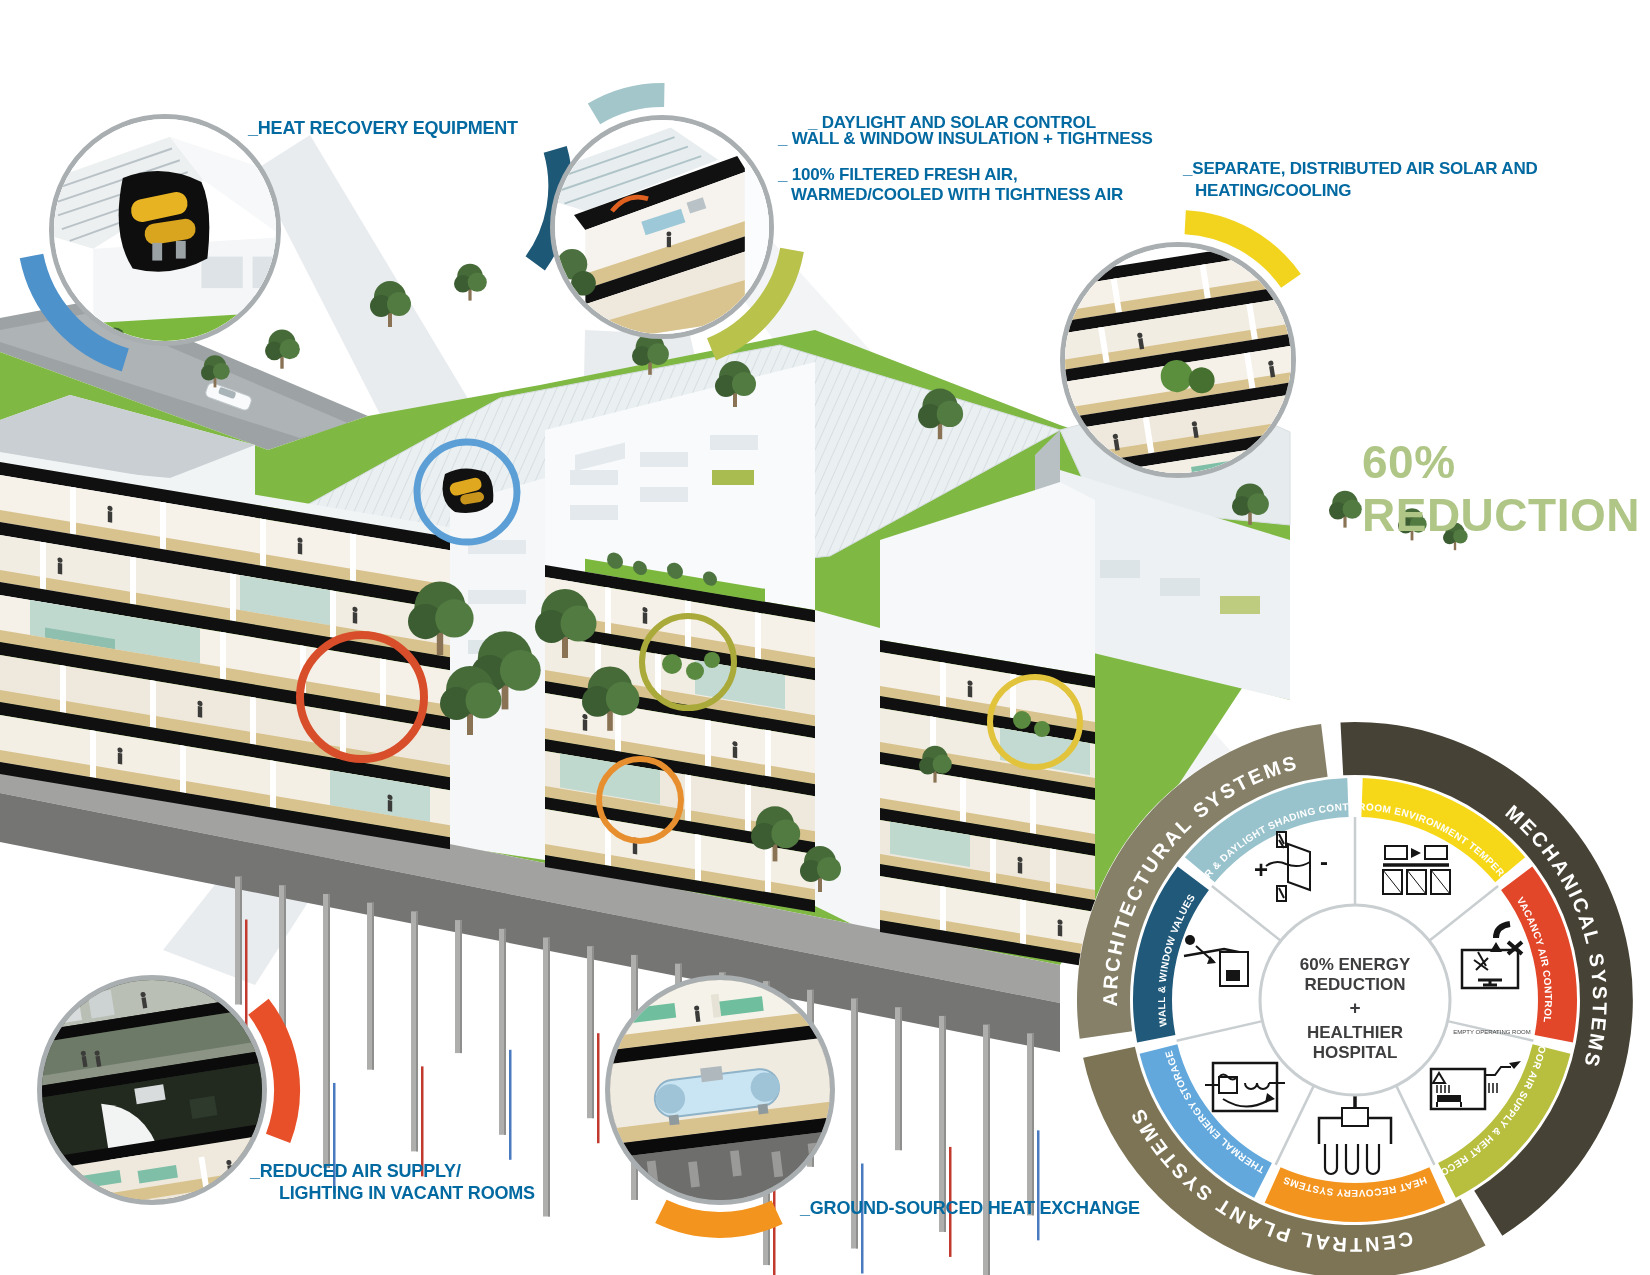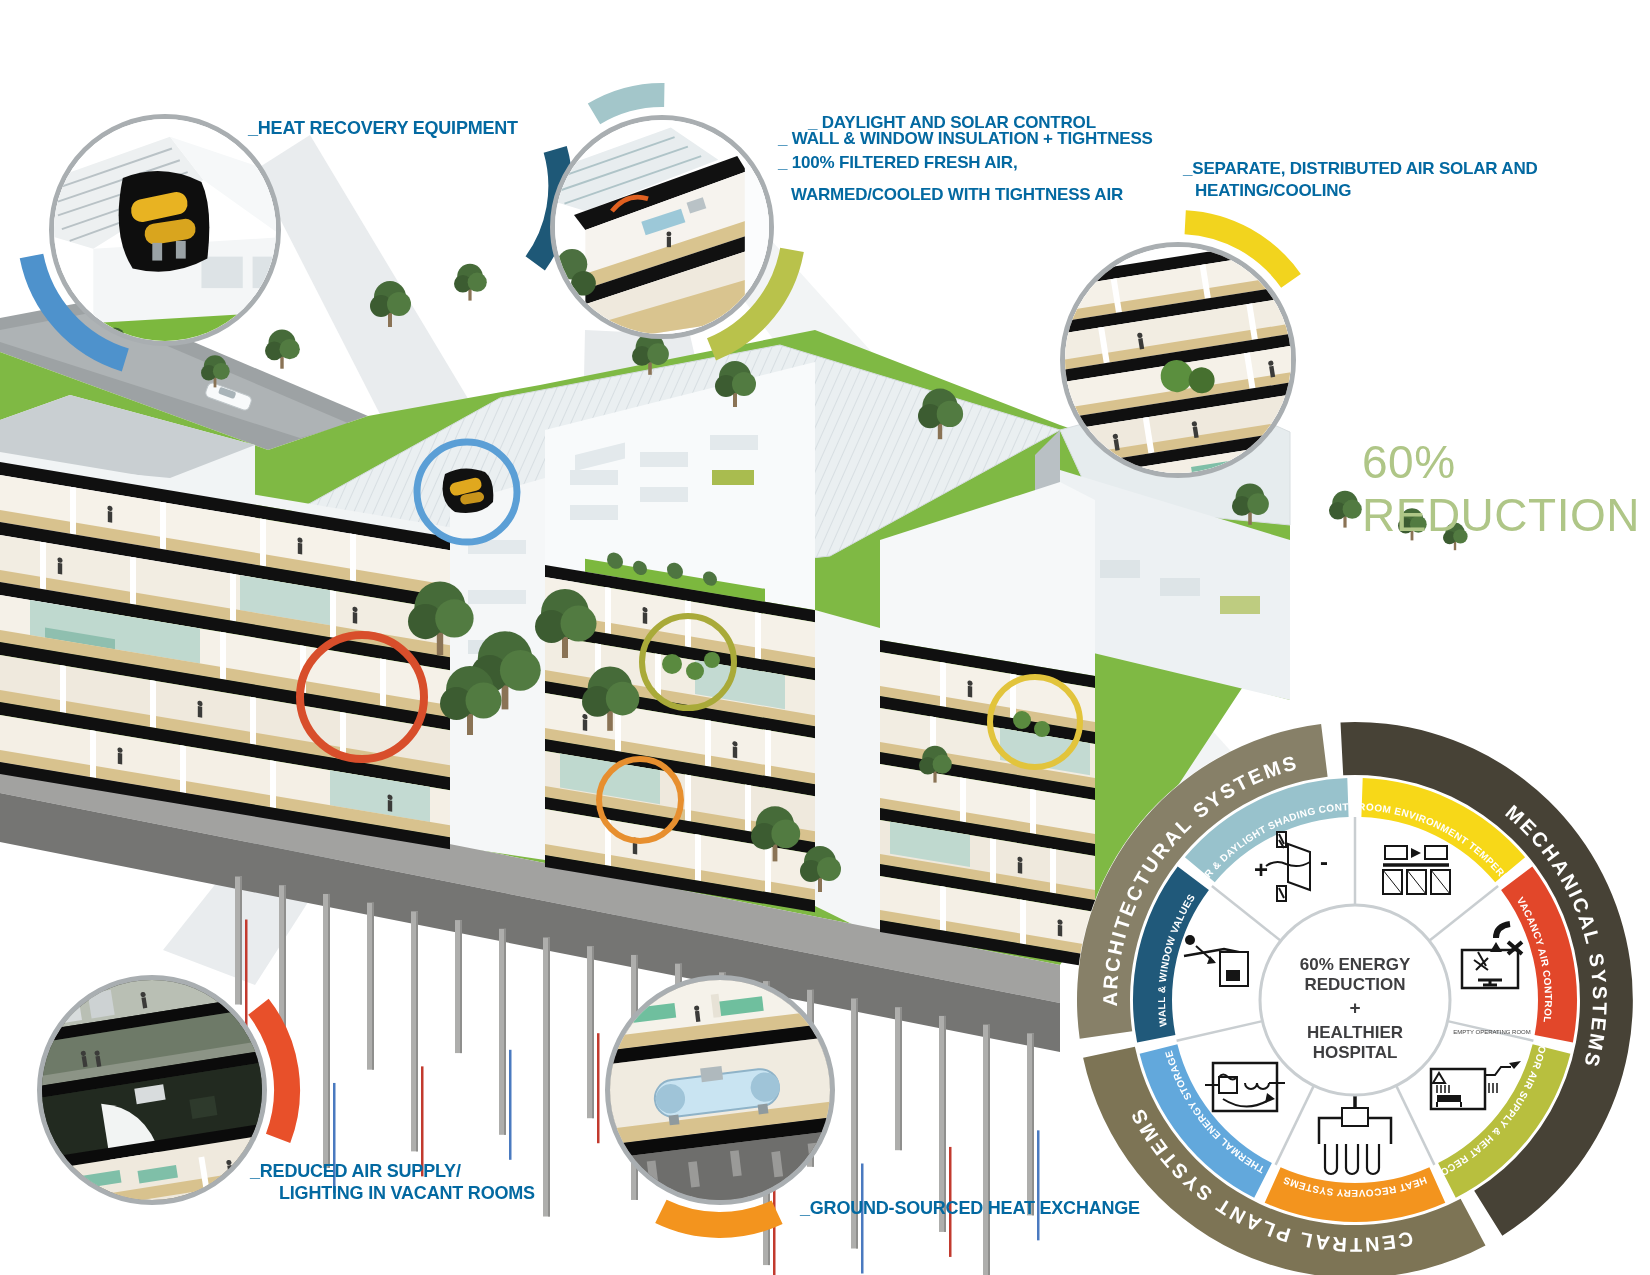--- a/index.html
+++ b/index.html
@@ -2,21 +2,21 @@
 <html><head>
 <meta charset="utf-8">
 <style>
   html,body{margin:0;padding:0;background:#fff;}
   .canvas{position:relative;width:1650px;height:1275px;background:#ffffff;overflow:hidden;
           font-family:"Liberation Sans",sans-serif;}
   .label{position:absolute;font-weight:bold;color:#0369a1;font-size:18px;line-height:21px;
          letter-spacing:-0.2px;white-space:pre;margin-top:8px;}
   .label.sm{font-size:17px;}
   .headline{position:absolute;left:1362px;top:436px;font-size:46px;line-height:53px;
-            font-weight:normal;color:#AFC687;letter-spacing:0.5px;}
+            font-weight:bold;color:#AFC687;letter-spacing:0.5px;}
   .inset{position:absolute;}
   .inset svg.arcs{position:absolute;left:0;top:0;}
   .disc{position:absolute;border-radius:50%;overflow:hidden;border:5px solid #A9AEB1;
         box-sizing:border-box;background:#fff;}
   .disc svg{display:block;}
   svg text{font-family:"Liberation Sans",sans-serif;}
 </style>
 </head>
 <body>
 
@@ -537,21 +537,21 @@
         <polygon points="32,194 202,138 202,210 32,236" fill="#EFE9DD"></polygon>
         <polygon points="32,218 202,168 202,210 32,236" fill="#D9C48F"></polygon>
         <circle cx="18" cy="152" r="16" fill="#4C7040"></circle>
           <circle cx="30" cy="172" r="13" fill="#3C5C31"></circle>
         <rect x="200" y="36" width="36" height="200" fill="#FBFCFD"></rect>
       </svg>
     </div>
   </div>
   <div class="label sm" style="left:808px;top:104px">_ DAYLIGHT AND SOLAR CONTROL</div>
   <div class="label sm" style="left:778px;top:120px">_ WALL &amp; WINDOW INSULATION + TIGHTNESS</div>
-  <div class="label sm" style="left:778px;top:144px">_ 100% FILTERED FRESH AIR,</div>
+  <div class="label sm" style="left:778px;top:156px">_ 100% FILTERED FRESH AIR,</div>
   <div class="label sm" style="left:791px;top:176px">WARMED/COOLED WITH TIGHTNESS AIR</div>
 
   <div class="inset" style="left:1020px;top:202px;width:316px;height:316px">
     <svg class="arcs" width="316" height="316">
       <path d="M 165.2 20.2 A 138 138 0 0 1 271 78.8" fill="none" stroke-width="24" stroke="#F2D41E"></path>
     </svg>
     <div class="disc" style="left:40px;top:40px;width:236px;height:236px">
       <svg width="236" height="236" viewBox="0 0 236 236">
         <rect width="236" height="236" fill="#FFFFFF"></rect>
         <g transform="rotate(-9 118 118)">

